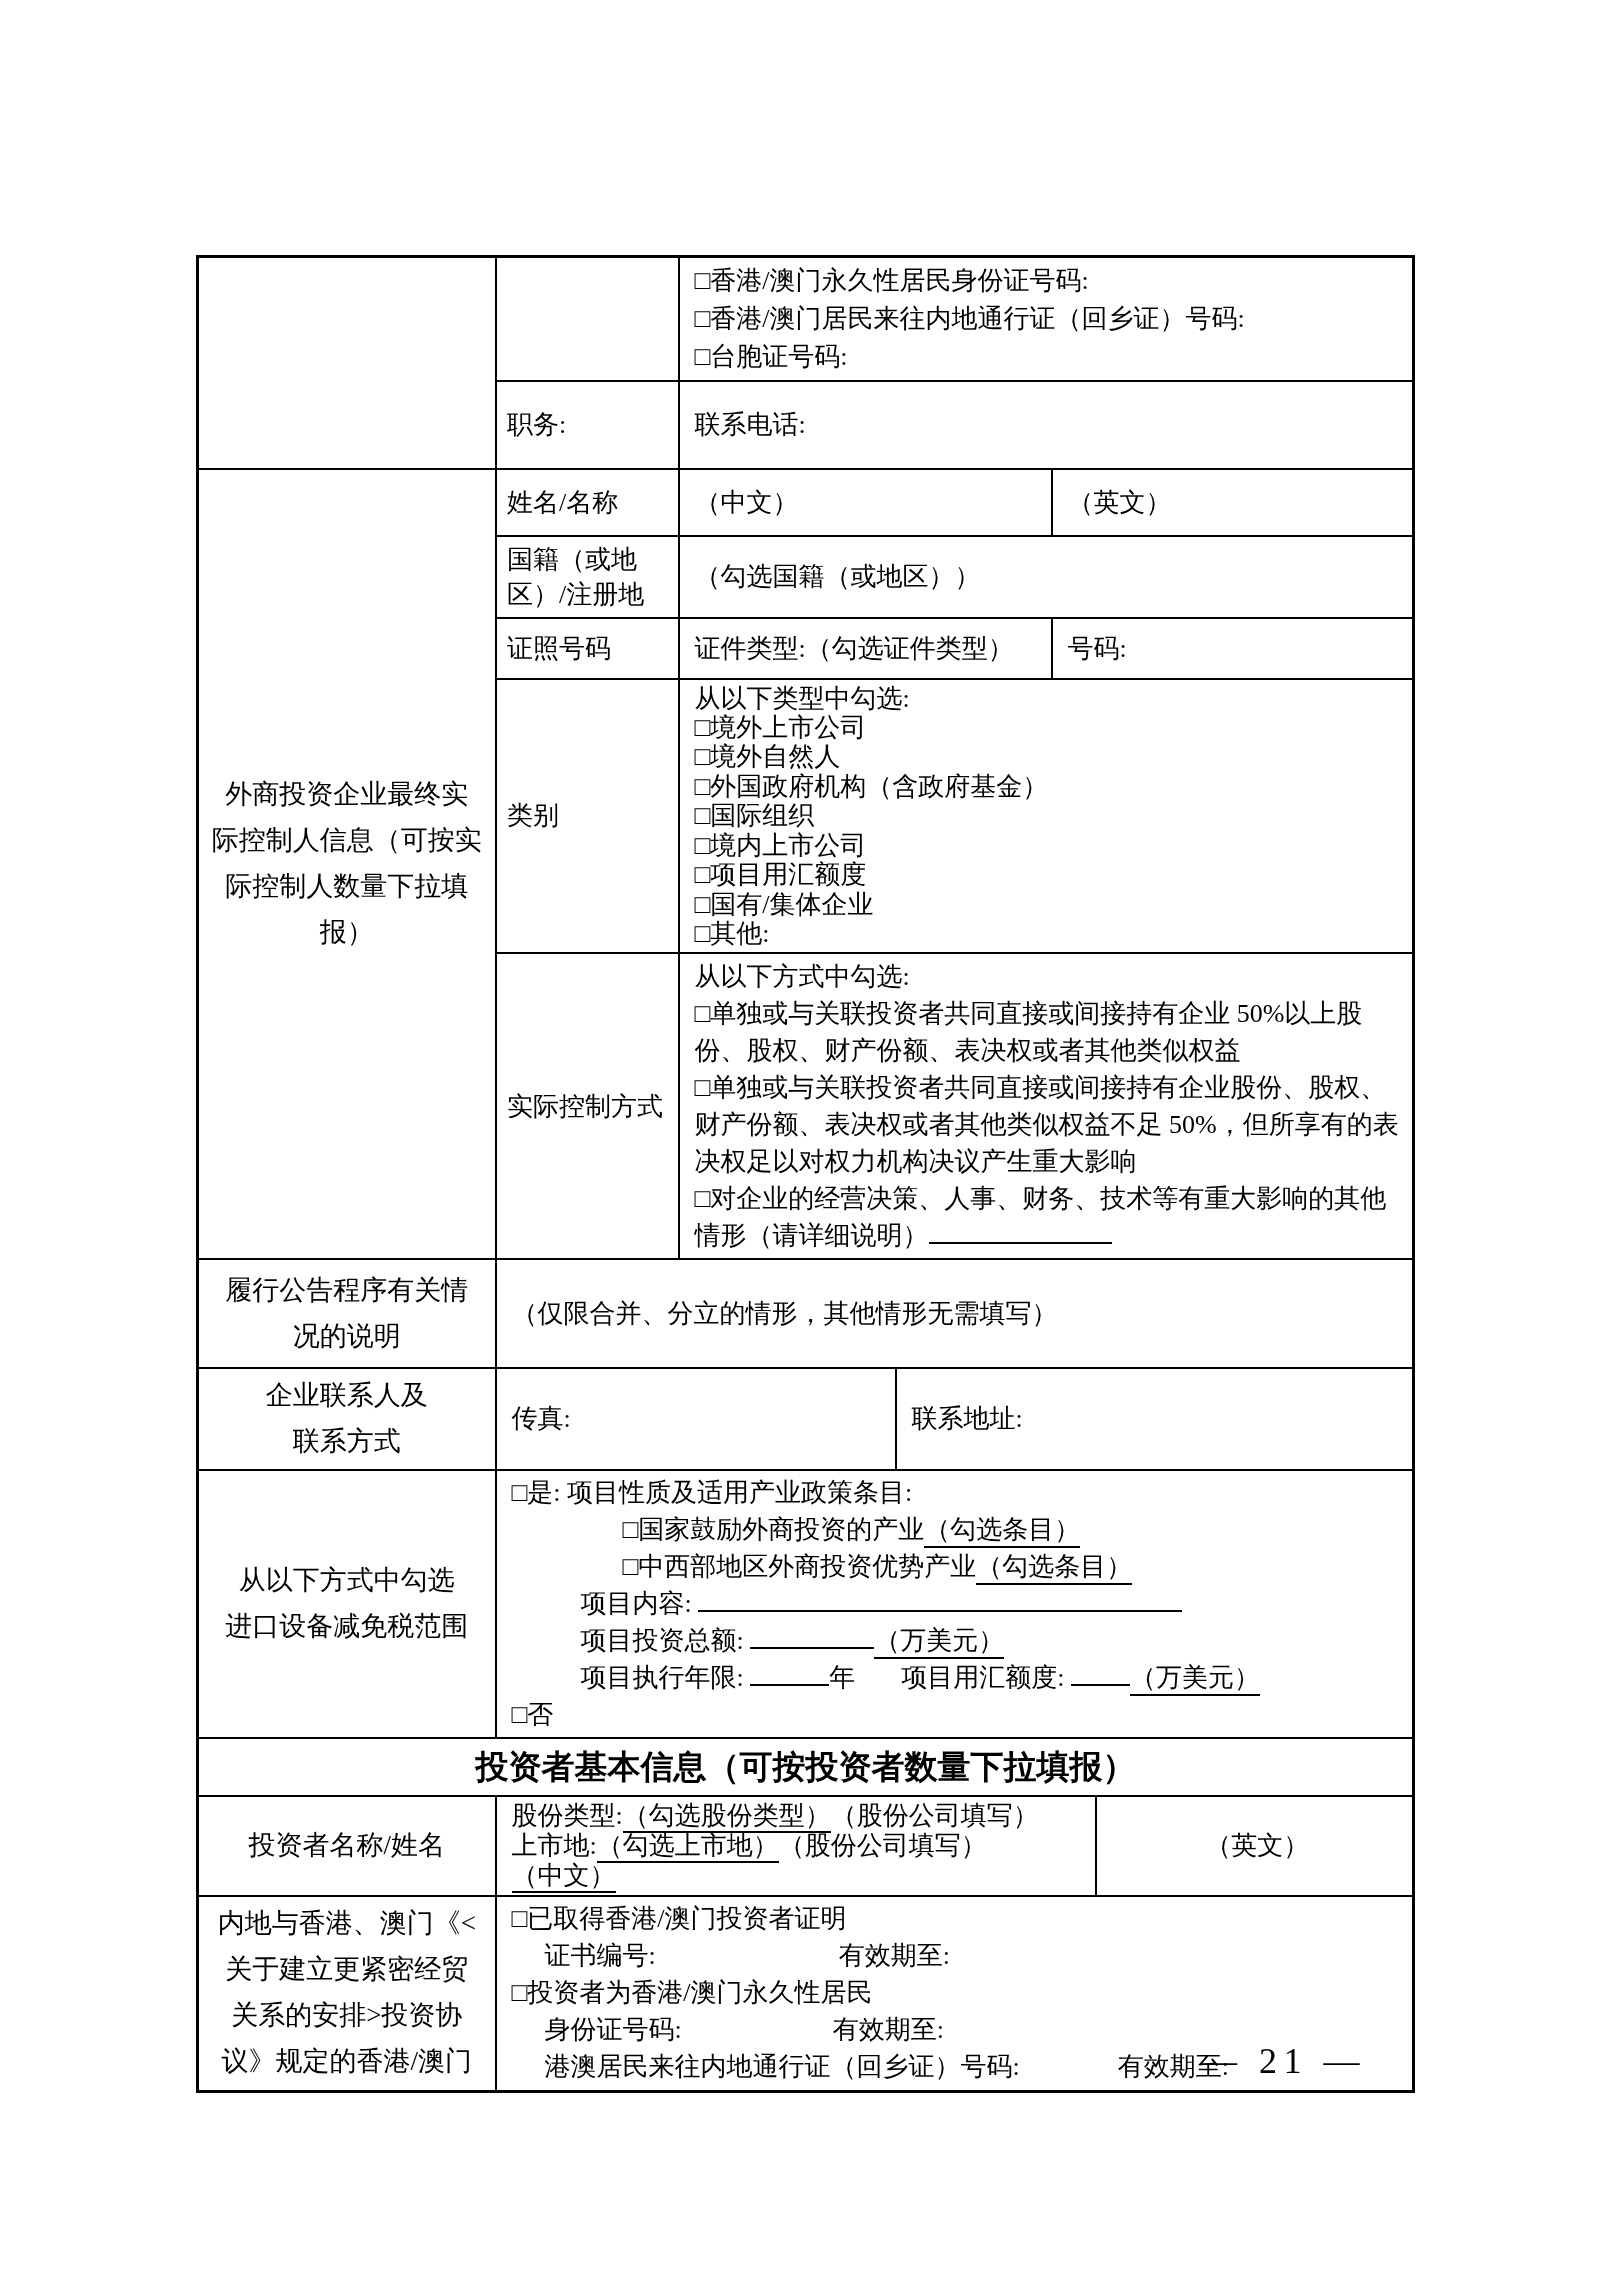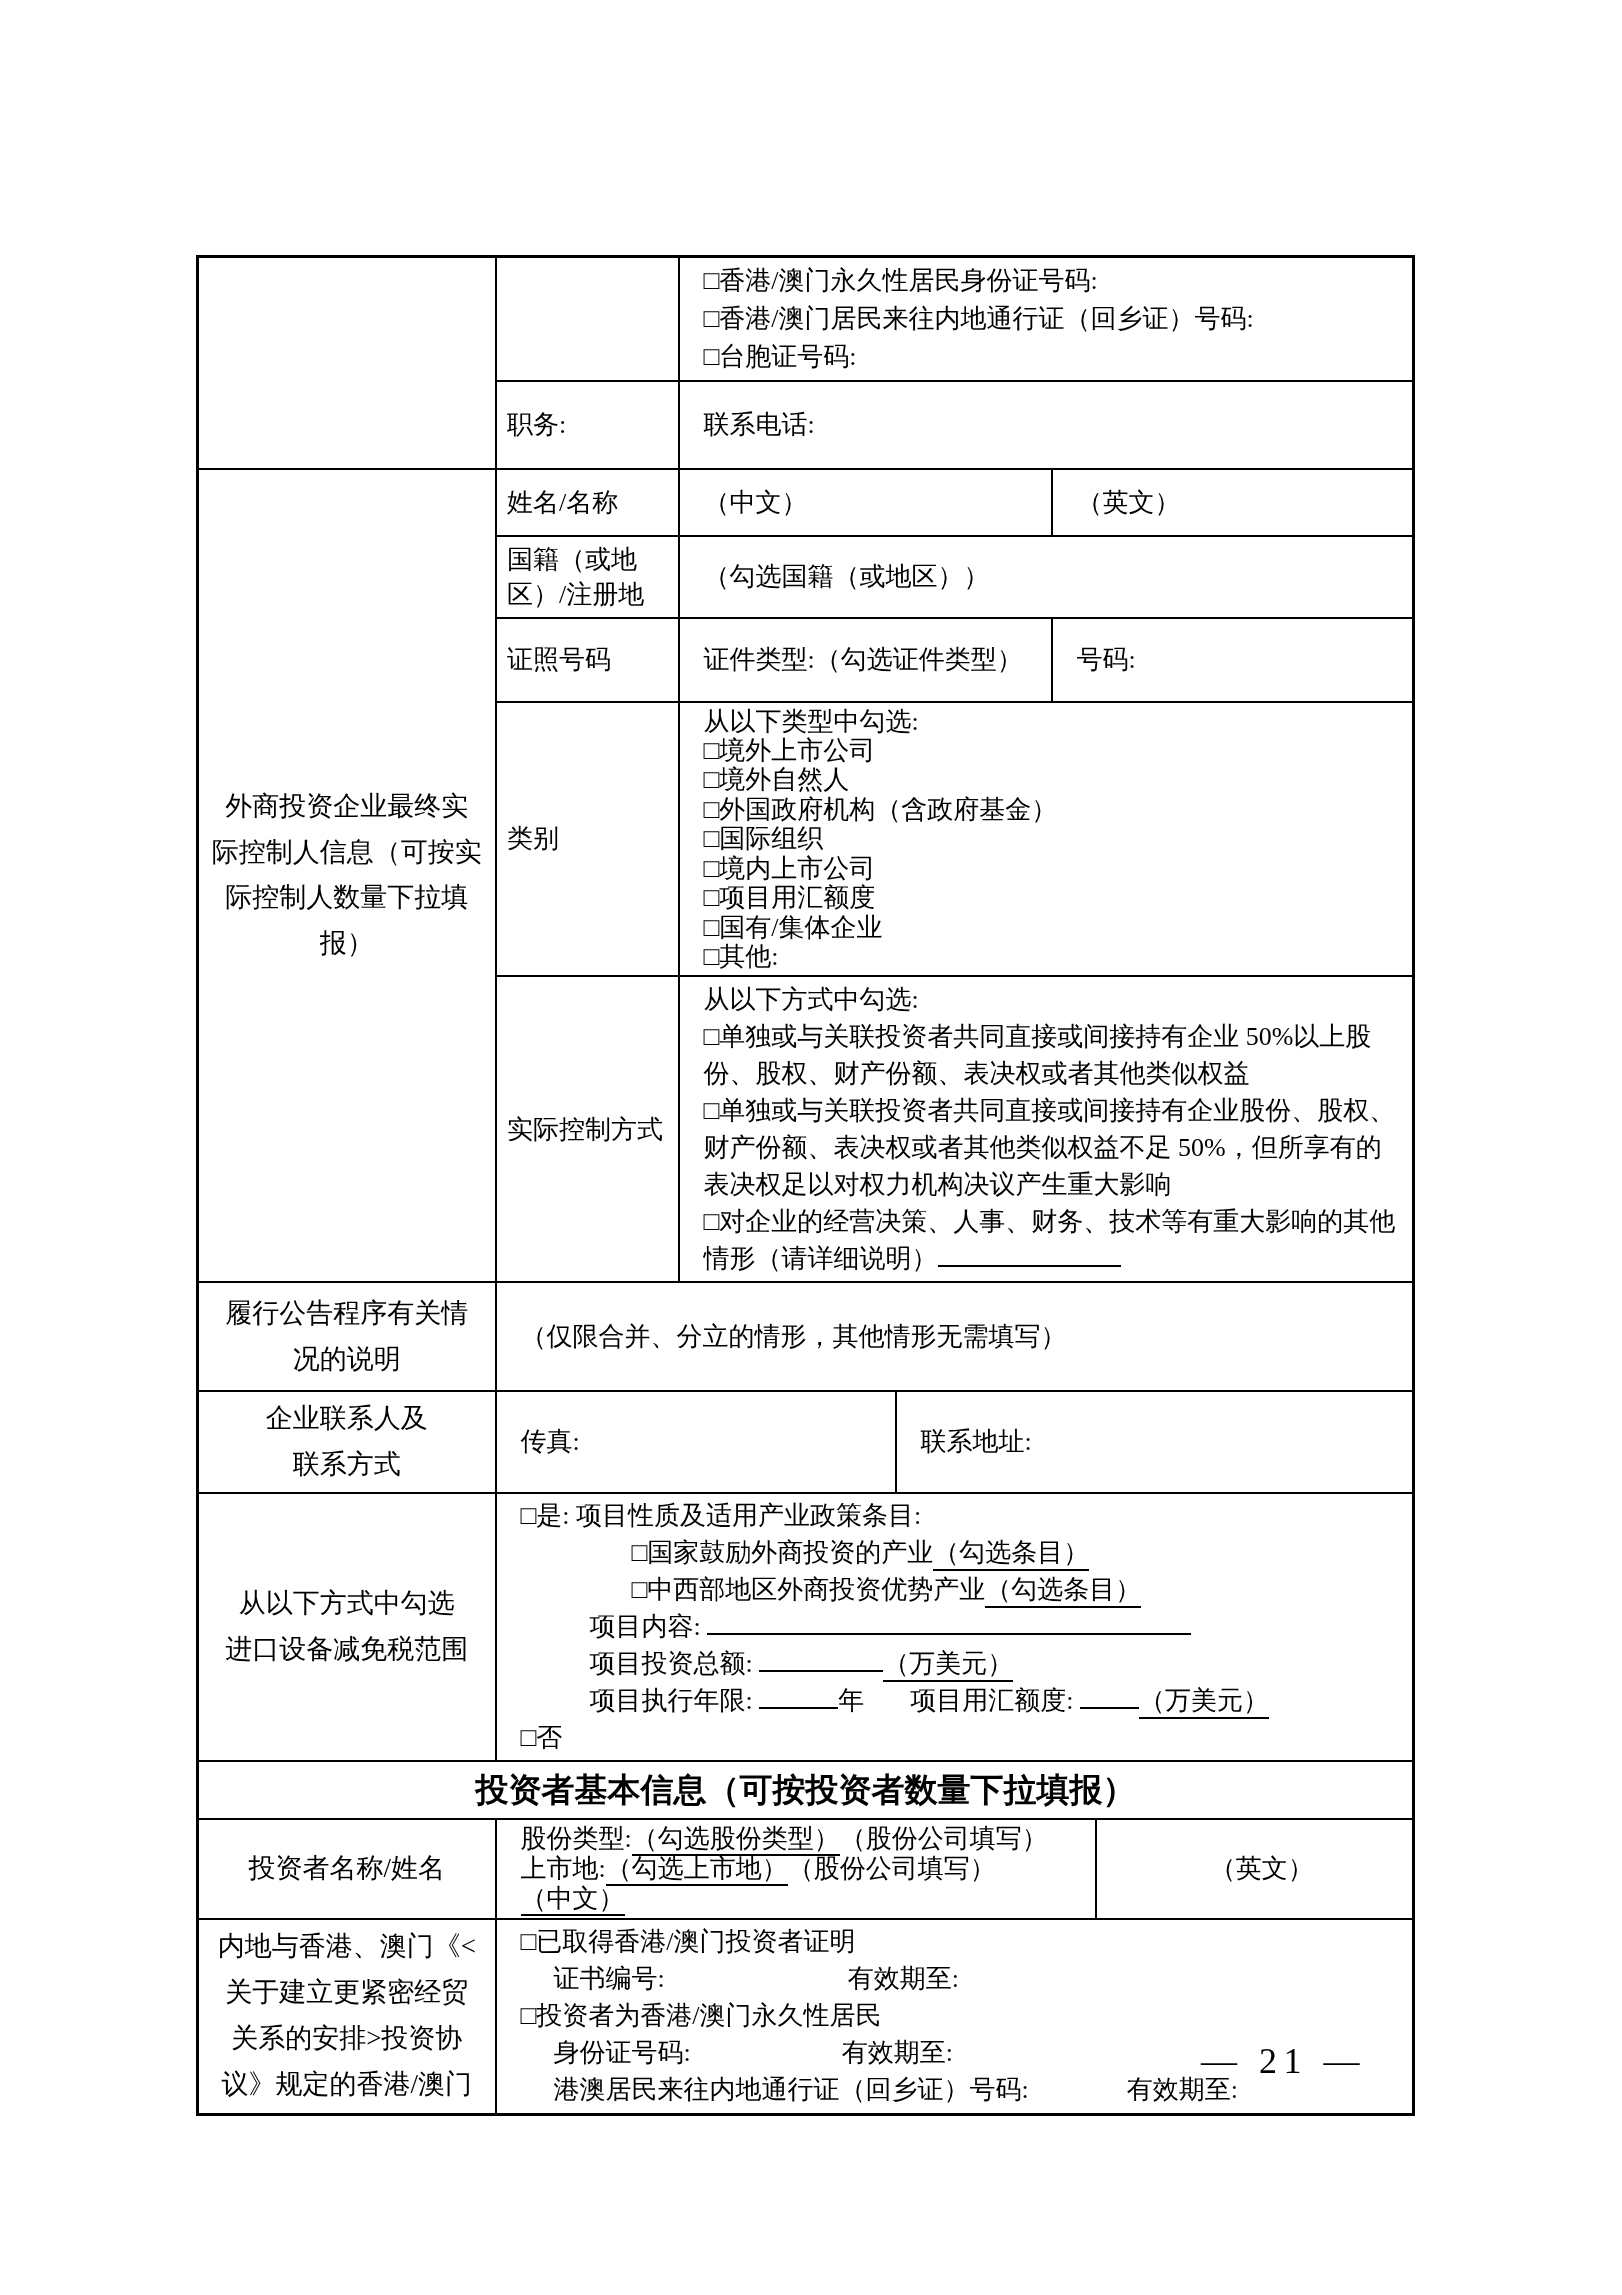--- a/index.html
+++ b/index.html
@@ -32,21 +32,21 @@
     line-height:1.7;
     padding:3.9px 6.5px;
   }
   td.lbl .lline{line-height:1.7;font-family:Liberation Serif, serif;}
   
   td.sub{
     font-size:26px;
     line-height:1.35;
     padding-left:10.5px;
   }
-  td.content{padding-left:24px;}
+  td.content{padding-left:15px;}
   .line{line-height:38px;}
   .cat .line{line-height:29.4px;}
   .meth .line{line-height:37px;}
   .tax .line{line-height:37px;}
   .cepa .line{line-height:37px;}
   .inv .line{line-height:30px;}
   .ind1{padding-left:111px;}
   .ind2{padding-left:69px;}
   .ind3{padding-left:33px;}
   .blank{
@@ -118,21 +118,21 @@
       <td class="sub">姓名/名称</td>
       <td colspan="2" class="content">（中文）</td>
       <td colspan="2" class="content">（英文）</td>
     </tr>
 
     <tr style="height:82px">
       <td class="sub">国籍（或地区）/注册地</td>
       <td colspan="4" class="content">（勾选国籍（或地区））</td>
     </tr>
 
-    <tr style="height:84px">
+    <tr style="height:61px">
       <td class="sub">证照号码</td>
       <td colspan="2" class="content">证件类型:（勾选证件类型）</td>
       <td colspan="2" class="content">号码:</td>
     </tr>
 
     <tr style="height:270px">
       <td class="sub">类别</td>
       <td colspan="4" class="content cat">
         <div class="line">从以下类型中勾选:</div>
         <div class="line">□境外上市公司</div>

